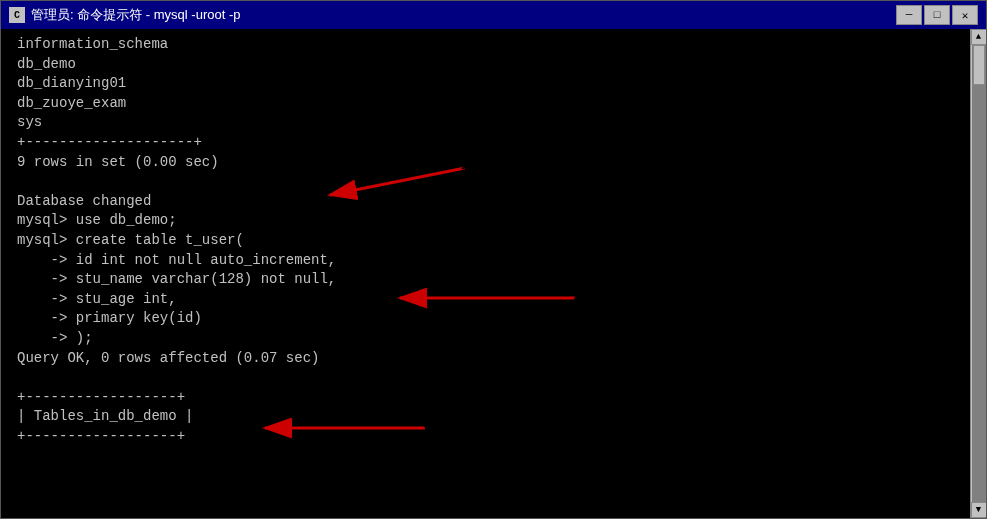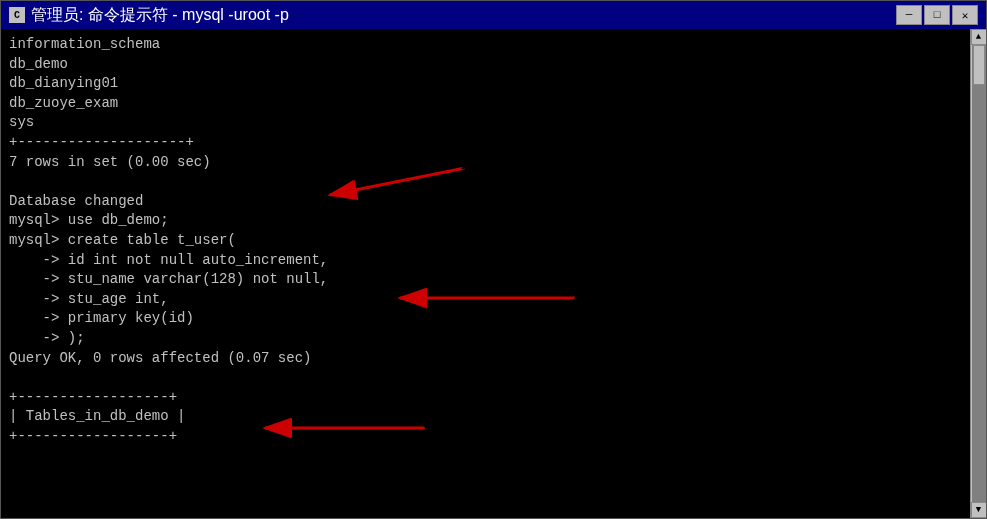--- a/index.html
+++ b/index.html
@@ -43,21 +43,21 @@
       display: flex;
       align-items: center;
       justify-content: center;
       color: #000;
       font-weight: bold;
     }
 
     .title-text {
       color: #fff;
       font-family: 'Microsoft YaHei', Arial, sans-serif;
-      font-size: 16px;
+      font-size: 13px;
     }
 
     .title-bar-buttons {
       display: flex;
       gap: 2px;
     }
 
     .title-btn {
       width: 26px;
       height: 20px;
@@ -68,20 +68,21 @@
       justify-content: center;
       font-size: 11px;
       cursor: pointer;
       color: #000;
     }
 
     .content-area {
       display: flex;
       flex: 1;
       overflow: hidden;
+      padding-left: 8px;
     }
 
     .terminal {
       flex: 1;
       background: #000;
       color: #c0c0c0;
       font-family: 'Courier New', Courier, monospace;
       font-size: 14px;
       padding: 6px 8px;
       overflow: hidden;
@@ -156,21 +157,21 @@
 
   <div class="content-area">
     <div class="terminal" id="terminal-area">
 
     <div class="terminal-line">information_schema</div>
         <div class="terminal-line">db_demo</div>
         <div class="terminal-line">db_dianying01</div>
         <div class="terminal-line">db_zuoye_exam</div>
         <div class="terminal-line">sys</div>
         <div class="terminal-line">+--------------------+</div>
-        <div class="terminal-line">7 rows in set (0.00 sec)</div>
+        <div class="terminal-line">9 rows in set (0.00 sec)</div>
         <div class="terminal-line">&nbsp;</div>
         <div class="terminal-line">Database changed</div>
         <div class="terminal-line">mysql&gt; use db_demo;</div>
         <div class="terminal-line">mysql&gt; create table t_user(</div>
         <div class="terminal-line">    -&gt; id int not null auto_increment,</div>
         <div class="terminal-line">    -&gt; stu_name varchar(128) not null,</div>
         <div class="terminal-line">    -&gt; stu_age int,</div>
         <div class="terminal-line">    -&gt; primary key(id)</div>
         <div class="terminal-line">    -&gt; );</div>
         <div class="terminal-line">Query OK, 0 rows affected (0.07 sec)</div>

